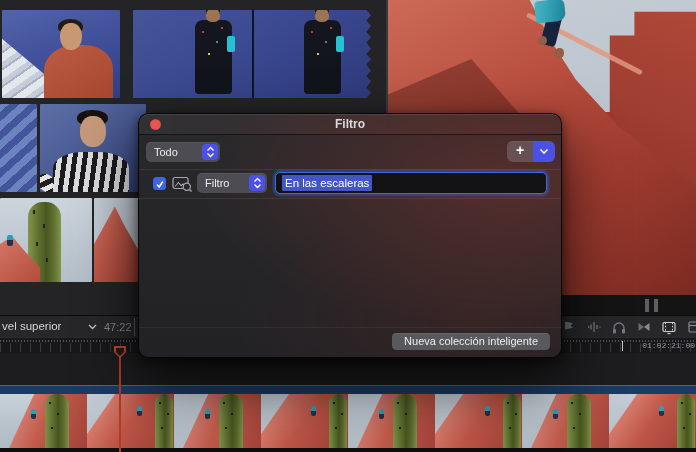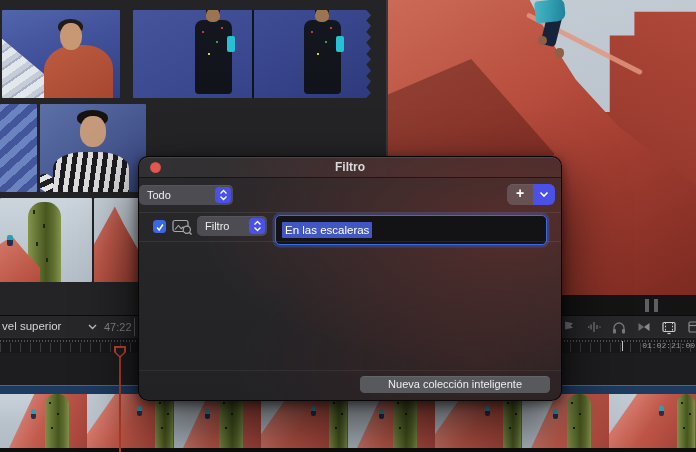--- a/index.html
+++ b/index.html
@@ -120,40 +120,40 @@
     clip-path:polygon(0 0,100% 0,100% 52%,50% 100%,0 52%); }
   .ph-marker::before { content:""; position:absolute; left:2px; top:2px; width:8px; height:8px; background:#1d1d1f;
     clip-path:polygon(0 0,100% 0,100% 52%,50% 100%,0 52%); }
 
   
   .dialog { left:138px; top:113px; width:424px; height:245px; border-radius:10px; z-index:30;
     background:radial-gradient(130% 110% at 88% 28%,rgba(130,52,46,.52),rgba(40,20,18,0) 56%),
                radial-gradient(95% 75% at 80% 85%,rgba(96,40,36,.30),rgba(0,0,0,0) 60%),
                linear-gradient(#29292c,#222225);
     box-shadow:0 26px 60px rgba(0,0,0,.7),0 3px 12px rgba(0,0,0,.55),inset 0 1px 0 rgba(255,255,255,.10);
-    border:1px solid rgba(0,0,0,.85);margin-top:43px; }
+    border:1px solid rgba(0,0,0,.85); }
   .dlg-titlebar { position:absolute; left:0; top:0; right:0; height:21px; border-bottom:1px solid rgba(0,0,0,.55);
     background:linear-gradient(90deg,rgba(255,255,255,.04),rgba(160,64,54,.14) 78%); border-radius:10px 10px 0 0; }
   .dlg-title { text-align:center; line-height:21px; font-size:12px; font-weight:700; color:#d9dadb; }
   .dlg-close { position:absolute; left:11px; top:5px; width:11px; height:11px; border-radius:50%; background:#e4564e; box-shadow:inset 0 0 1px rgba(0,0,0,.4); }
   .popup { position:absolute; display:flex; align-items:center; height:20px; background:#4c4c52; border-radius:5px; box-shadow:inset 0 .5px 0 rgba(255,255,255,.12); }
   .popup .plabel { padding-left:8px; font-size:11px; color:#eceded; flex:1; }
   .stepper { width:16px; height:16px; margin-right:2px; border-radius:4px; background:#4b51e8; display:flex; align-items:center; justify-content:center; flex:none; }
-  .popup-todo { left:0; top:28px; width:94px; }
+  .popup-todo { left:7px; top:28px; width:74px; }
   .addgroup { position:absolute; right:6px; top:27px; width:48px; height:21px; border-radius:6px; display:flex; overflow:hidden; box-shadow:inset 0 .5px 0 rgba(255,255,255,.18); }
   .add-left { width:26px; background:rgba(125,112,114,.55); color:#fff; font-size:14px; font-weight:600; text-align:center; line-height:19px; }
   .add-right { flex:1; background:#4b50e6; display:flex; align-items:center; justify-content:center; }
   .dlg-sep { position:absolute; left:0; right:0; height:1px; background:rgba(255,255,255,.08); }
   .sep1 { top:55px; } .sep2 { top:84px; } .sep3 { top:213px; background:rgba(255,255,255,.06); }
   .chk { position:absolute; left:14px; top:63px; width:13px; height:13px; border-radius:3.5px; background:#3d66e4; display:flex; align-items:center; justify-content:center; }
   .photo-icon { position:absolute; left:33px; top:62px; }
   .popup-visual { left:58px; top:59px; width:70px; }
-  .textfield { position:absolute; left:136px; top:58px; width:272px; height:30px; background:#131316; border:1px solid #3b6ae6; border-radius:5px; box-shadow:0 0 0 2.5px rgba(56,98,214,.35); display:flex; align-items:center; padding-left:6px; }
+  .textfield { position:absolute; left:136px; top:58px; width:272px; height:22px; background:#131316; border:1px solid #3b6ae6; border-radius:5px; box-shadow:0 0 0 2.5px rgba(56,98,214,.35); display:flex; align-items:center; padding-left:6px; }
   .textfield .sel { background:#4257c4; color:#fff; font-size:11.5px; padding:2px 3px; border-radius:1px; white-space:nowrap; }
-  .submit { position:absolute; right:11px; top:219px; height:17px; padding:0 28px; background:#58595d; border-radius:4.5px; color:#eceded; font-size:11px; line-height:17px; box-shadow:inset 0 .5px 0 rgba(255,255,255,.15); }
+  .submit { position:absolute; right:11px; top:219px; height:17px; padding:0 12px; background:#58595d; border-radius:4.5px; color:#eceded; font-size:11px; line-height:17px; box-shadow:inset 0 .5px 0 rgba(255,255,255,.15); }
 </style>
 </head>
 <body>
 
 <div class="stage">
 
   <div class="abs browser">
     <div class="thumb tA">
       <div class="stairs"></div>
       <div class="torso"></div>

